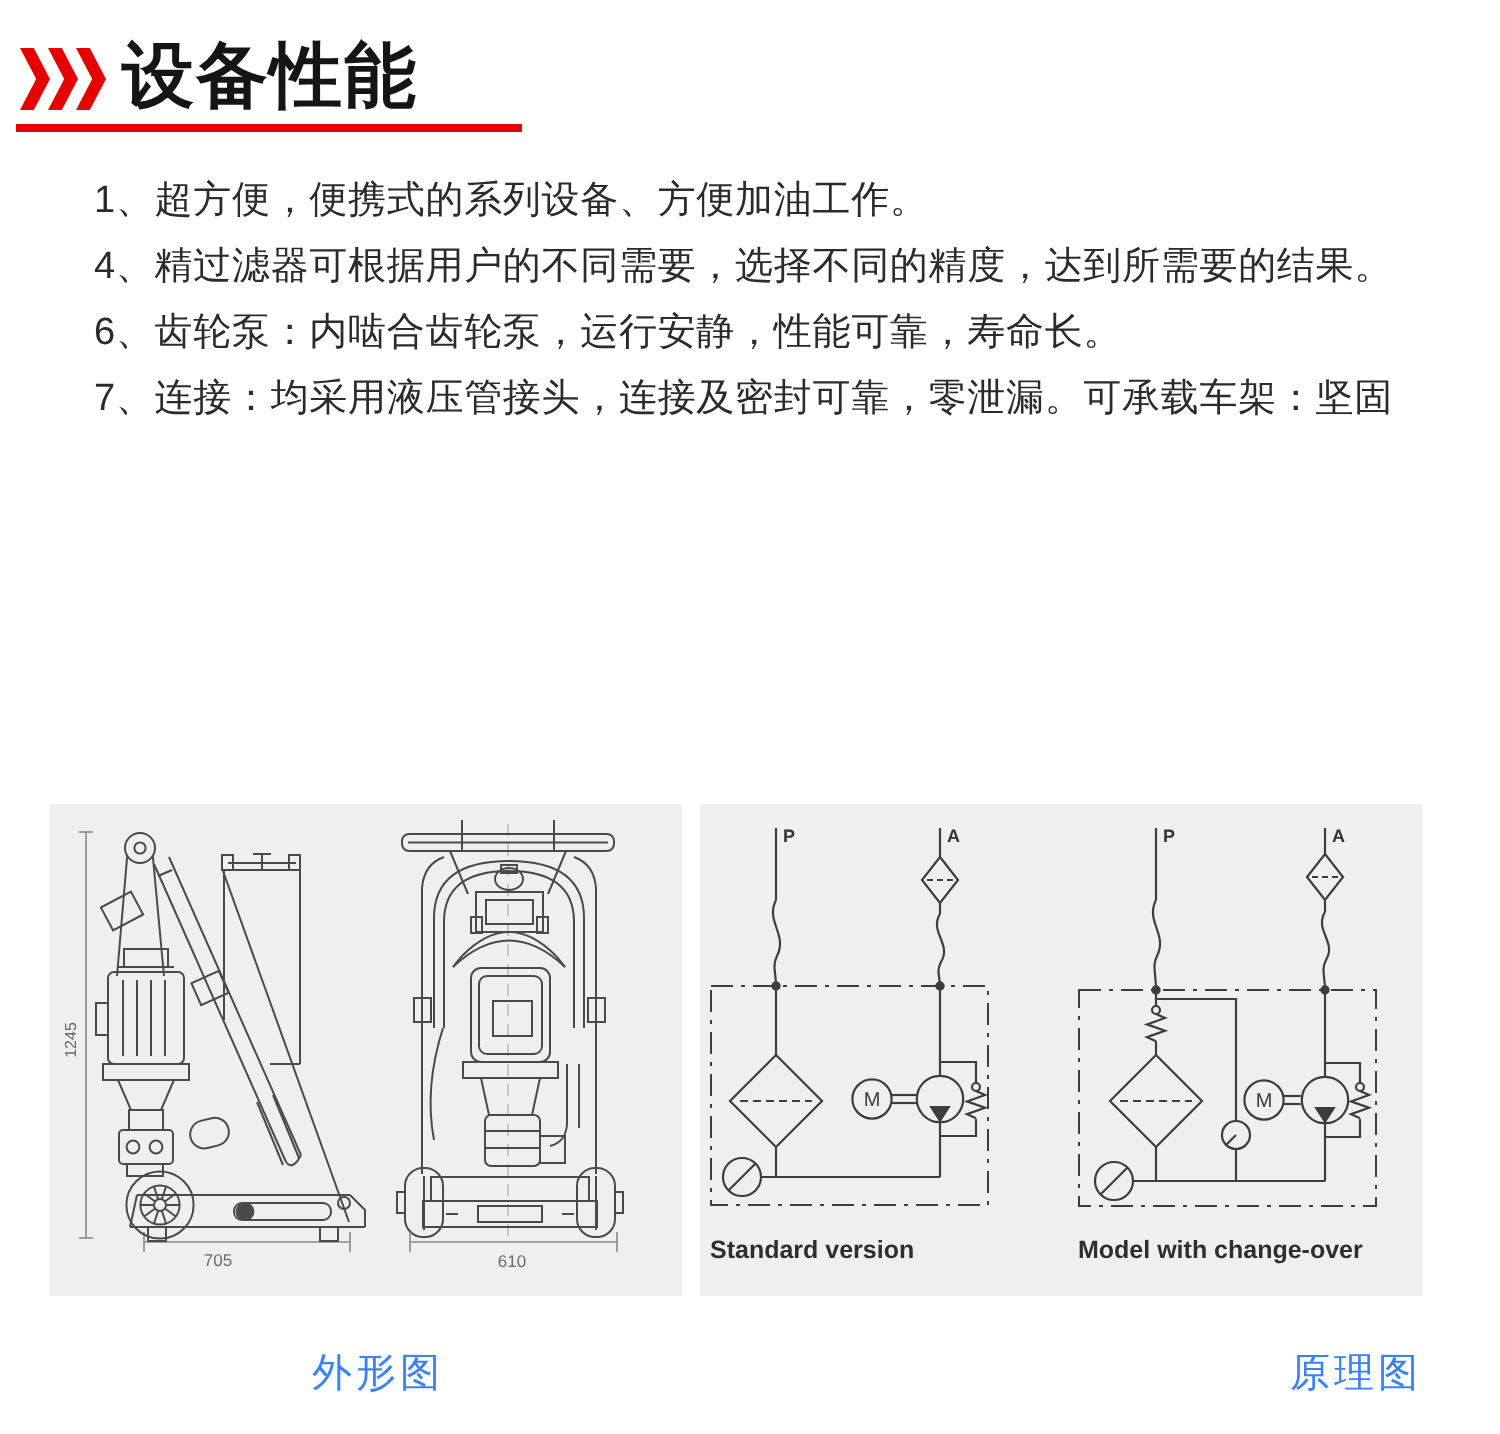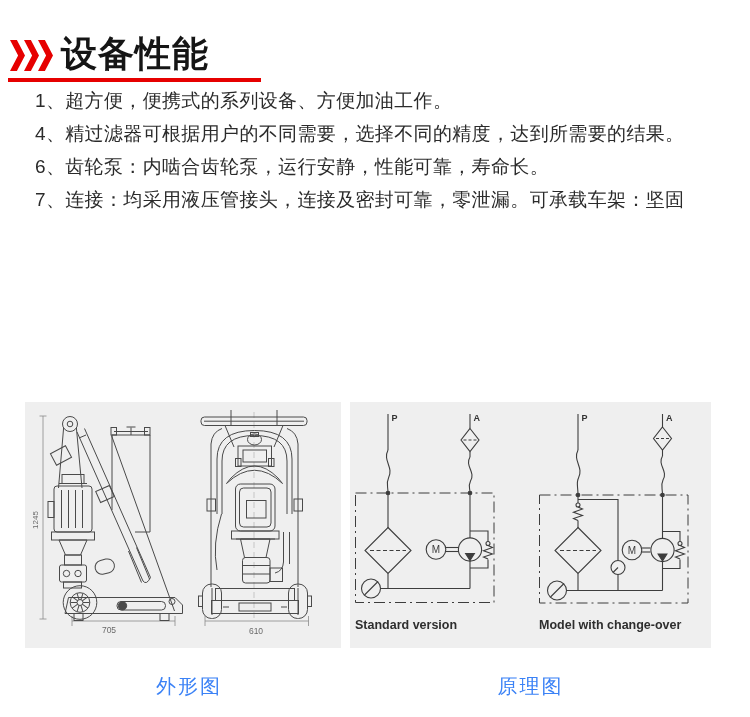--- a/index.html
+++ b/index.html
@@ -1,39 +1,39 @@
 <!DOCTYPE html>
 <html><head>
 <meta charset="utf-8">
 <style>
   html,body{margin:0;padding:0;}
   body{
     width:750px;height:717px;background:#ffffff;position:relative;overflow:hidden;
     font-family:"Liberation Sans","DejaVu Sans",sans-serif;
   }
   
-  .hdr{position:absolute;left:0;top:0;width:643px;height:70px;margin-top:16px;}
+  .hdr{position:absolute;left:0;top:0;width:643px;height:70px;}
   .chevrons{position:absolute;left:10px;top:24px;display:flex;}
   .chev{width:15px;height:31px;background:#e60000;margin-right:-1px;
     clip-path:polygon(0 0,46% 0,100% 50%,46% 100%,0 100%,54% 50%);}
   .title{position:absolute;left:61px;top:14px;font-size:36px;font-weight:700;
     color:#151515;letter-spacing:1px;white-space:nowrap;}
   .hdr-rule{position:absolute;left:8px;top:62px;width:253px;height:3.5px;background:#e60000;}
   
-  .features{position:absolute;left:35px;top:84px;width:668px;}
+  .features{position:absolute;left:47px;top:84px;width:668px;}
   .f-line{font-size:19px;line-height:33px;color:#2b2b2b;letter-spacing:0.35px;white-space:nowrap;}
   
   .panel{position:absolute;top:402px;height:246px;background:#efefef;}
   .panel-outline{left:25px;width:316px;}
   .panel-schem{left:350px;width:361px;}
   svg{display:block;}
   svg text{font-family:"Liberation Sans","DejaVu Sans",sans-serif;}
   .caption{position:absolute;top:673px;font-size:20px;color:#3b82f6;text-align:center;letter-spacing:2px;}
   .cap-outline{left:42px;width:294px;}
-  .cap-schem{left:350px;width:361px;}
+  .cap-schem{left:350px;width:361px;text-align:right;}
 </style>
 </head>
 <body>
 
 <div class="hdr">
   <div class="chevrons">
     <div class="chev"></div>
     <div class="chev"></div>
     <div class="chev"></div>
   </div>

